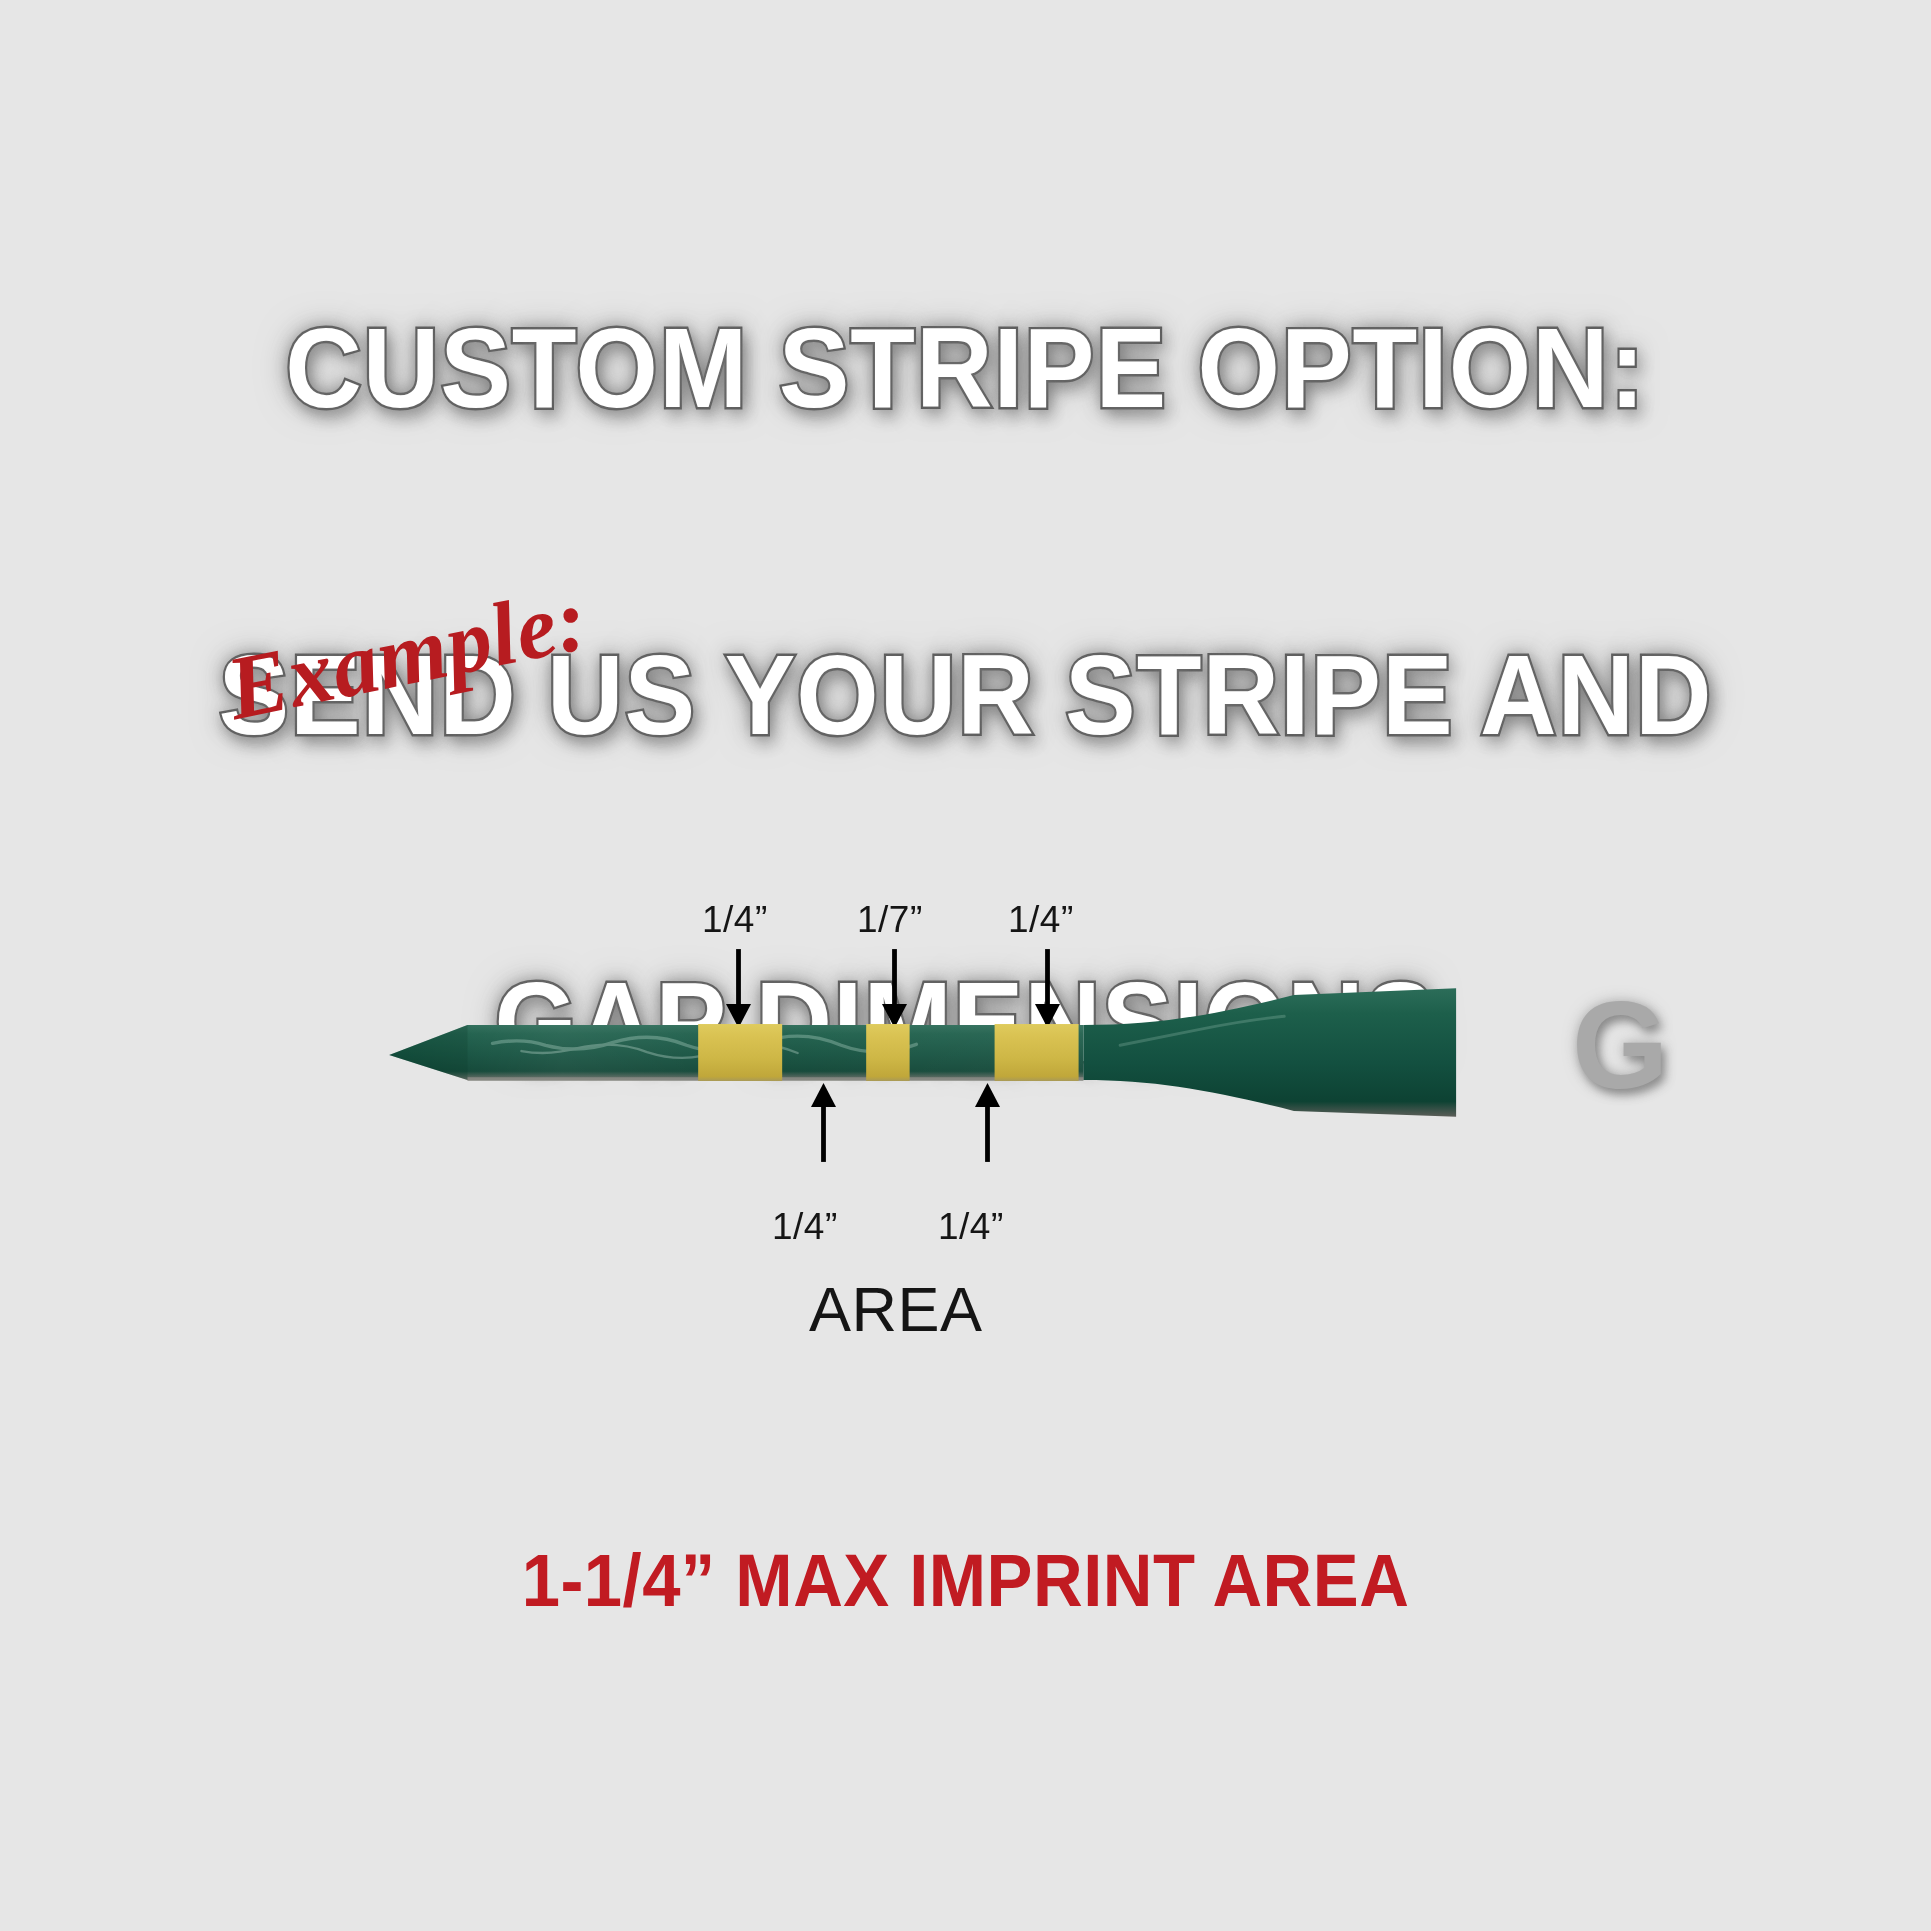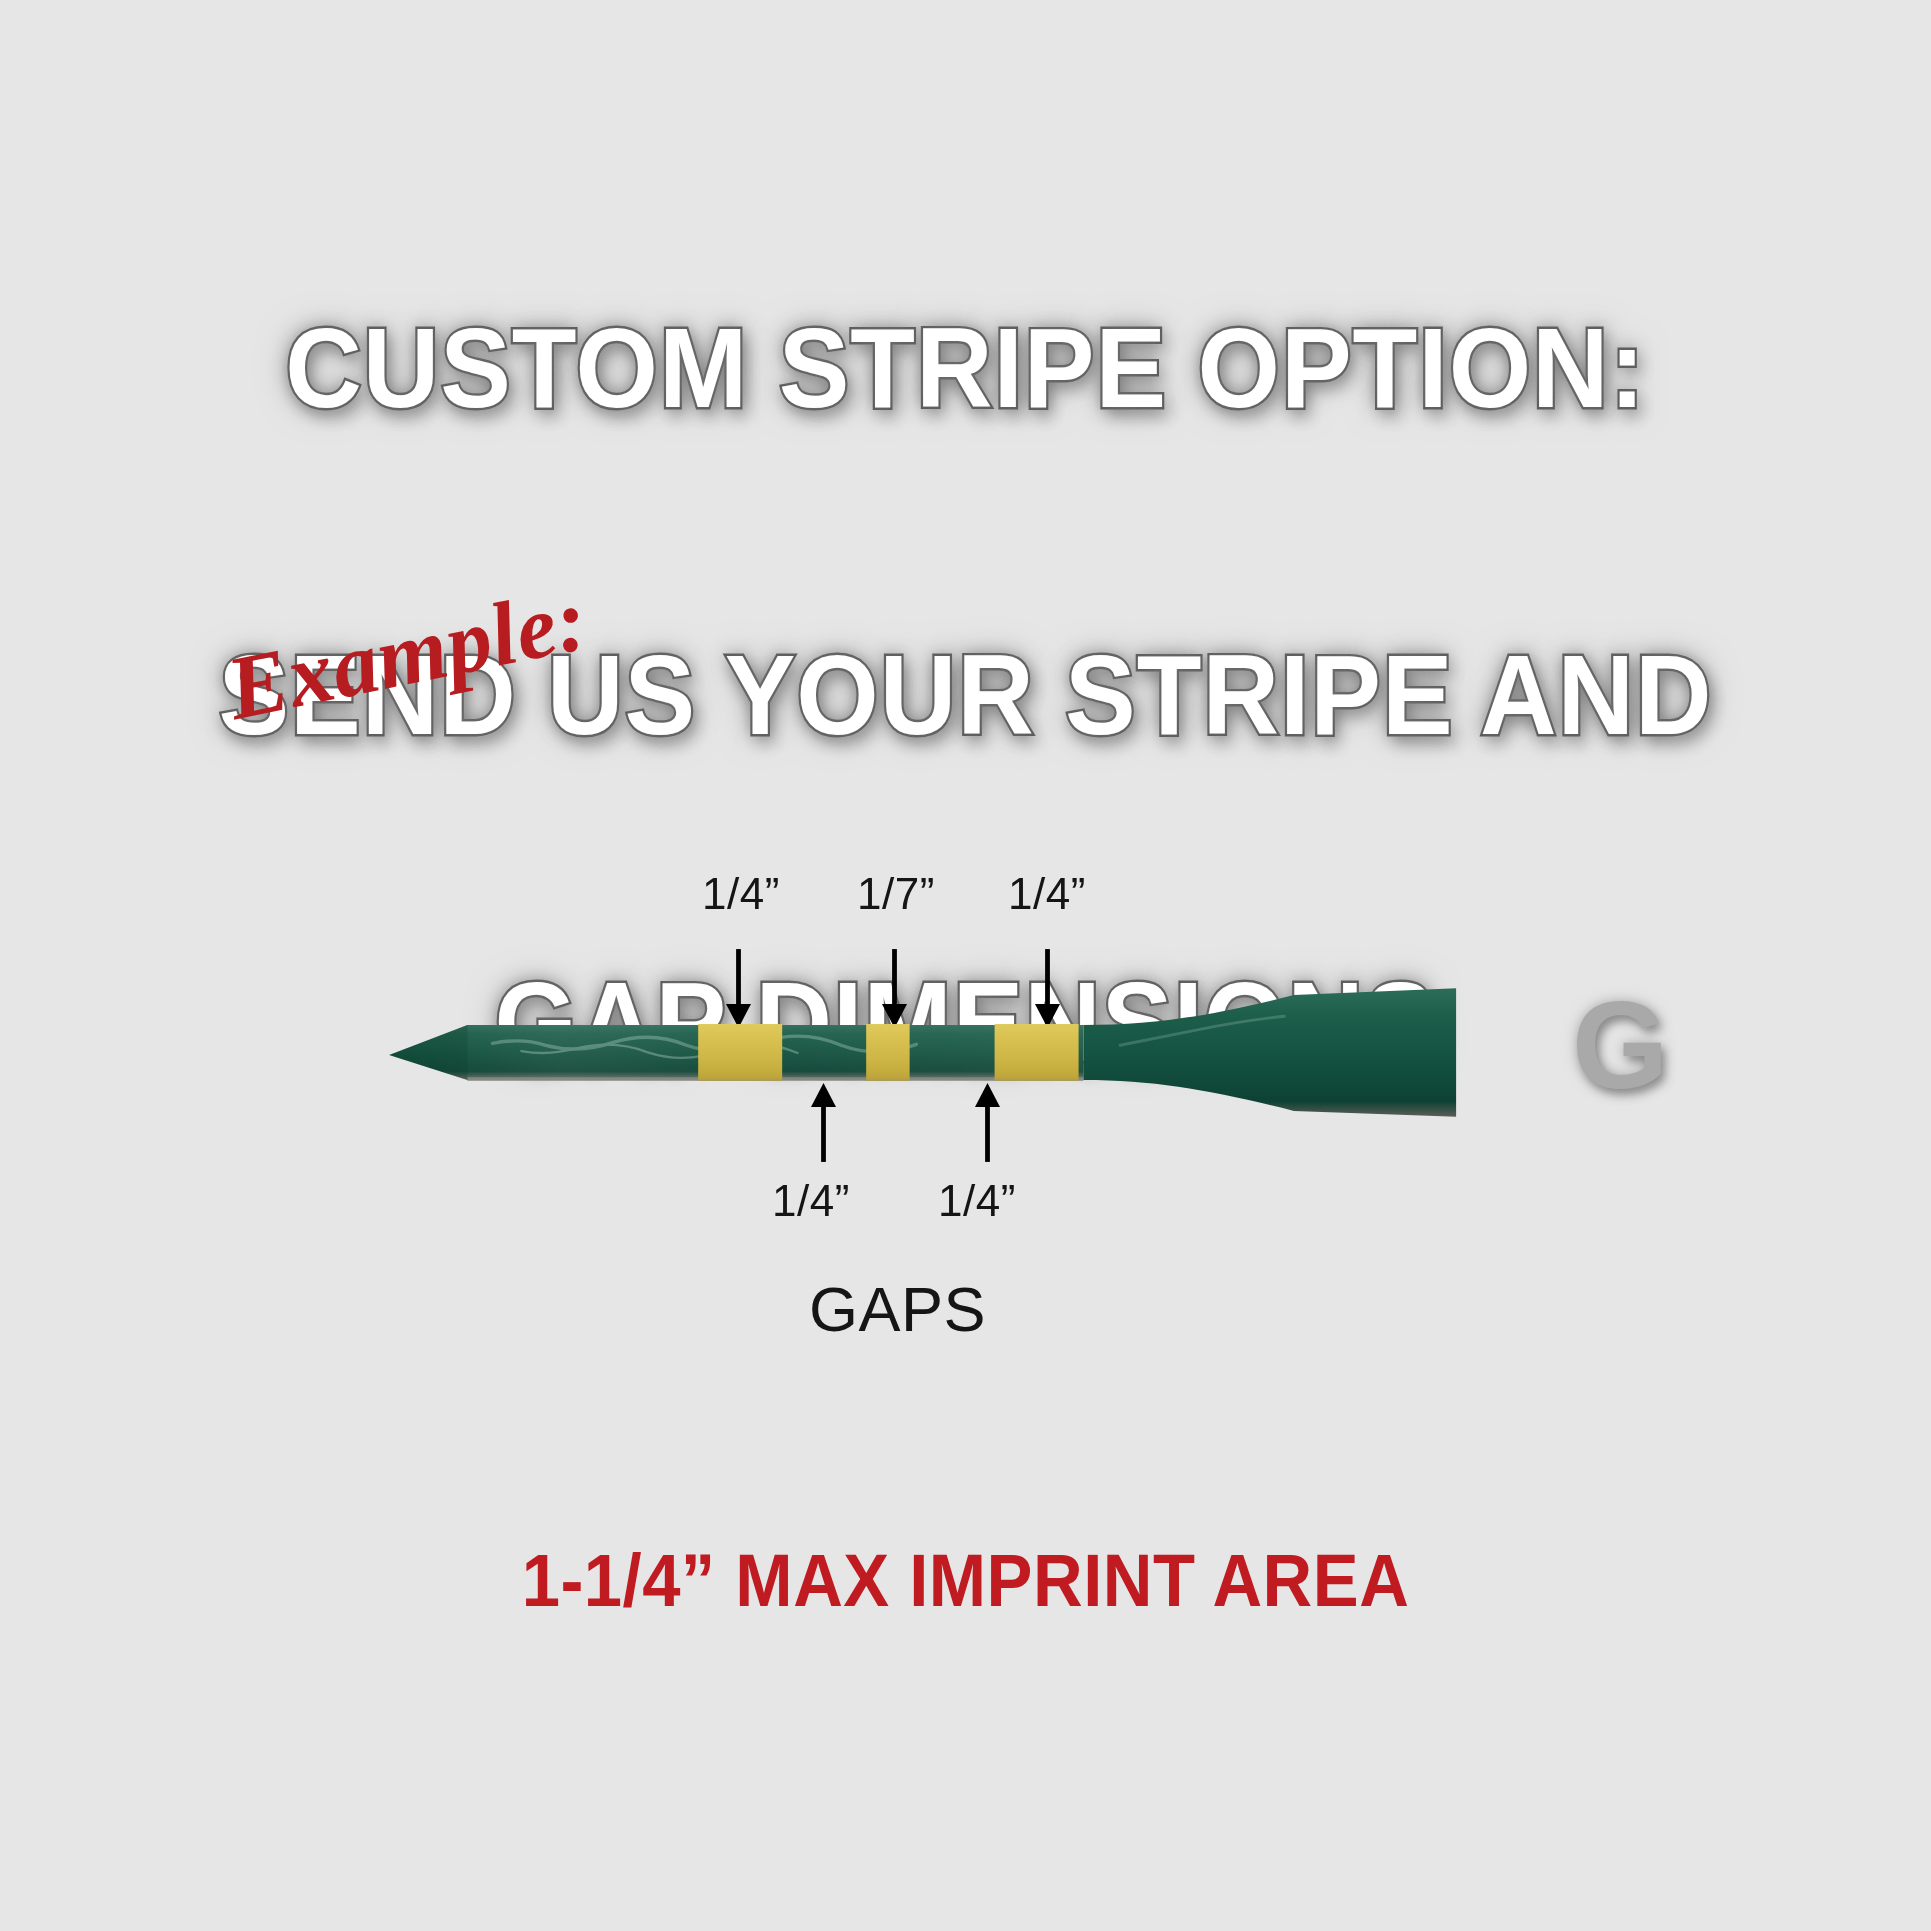--- a/index.html
+++ b/index.html
@@ -76,24 +76,25 @@
     letter-spacing: 0.5px;
   }
   .caption.stripes { left: 763px; top: 772px; }
   .caption.gaps    { left: 809px; top: 1273px; }
 
   
   .dim {
     position: absolute;
     font-family: "Liberation Sans Narrow", "Liberation Sans", sans-serif;
     font-weight: 400;
-    font-size: 44px;
+    font-size: 37px;
     color: #151515;
     white-space: nowrap;
     letter-spacing: 0.5px;
+    margin-top: 30px;
   }
 
   
   .arrow {
     position: absolute;
   }
   .arrow svg { display: block; overflow: visible; }
 
   
   #tee-graphic {
@@ -250,20 +251,20 @@
   <div class="arrow" style="left:975px; top:1083px;">
     <svg width="25" height="79" viewBox="0 0 26 82">
       <line x1="13" y1="82" x2="13" y2="10" stroke="#000" stroke-width="5"></line>
       <polygon points="13,0 0,25 26,25" fill="#000"></polygon>
     </svg>
   </div>
 
   <div class="dim" style="left:772px; top:1176px;">1/4”</div>
   <div class="dim" style="left:938px; top:1176px;">1/4”</div>
 
-  <div class="caption gaps">GAPS</div>
+  <div class="caption gaps">AREA</div>
 
   <div class="watermark-g">G</div>
 
   <div class="imprint-note">1-1/4” MAX IMPRINT AREA</div>
 
 </div>
 
 
 </body></html>

